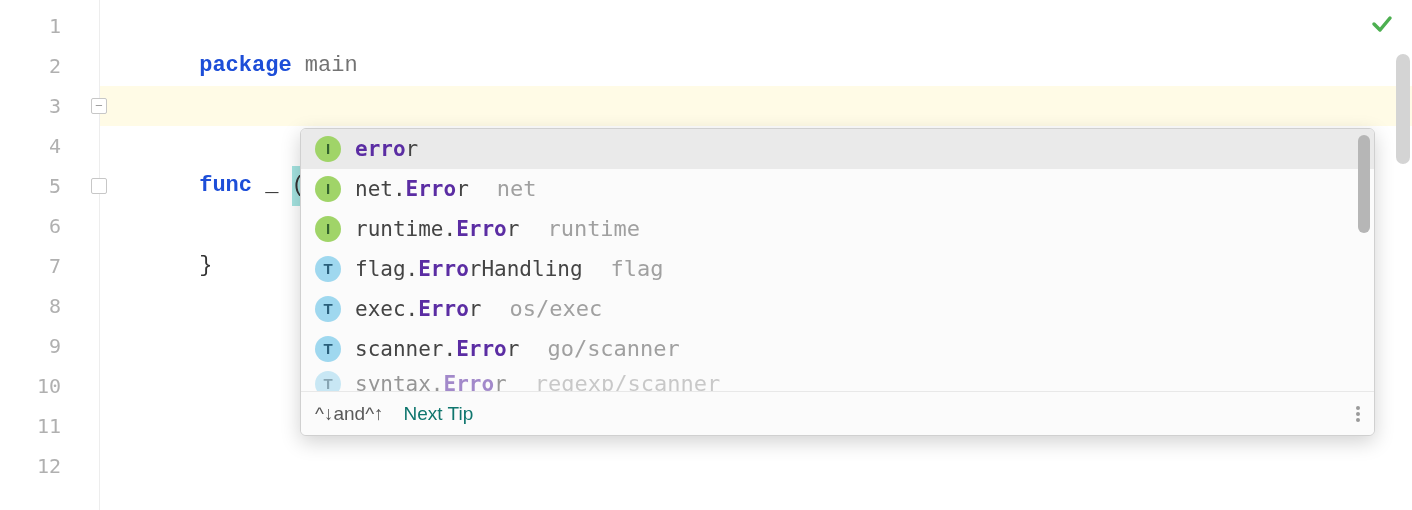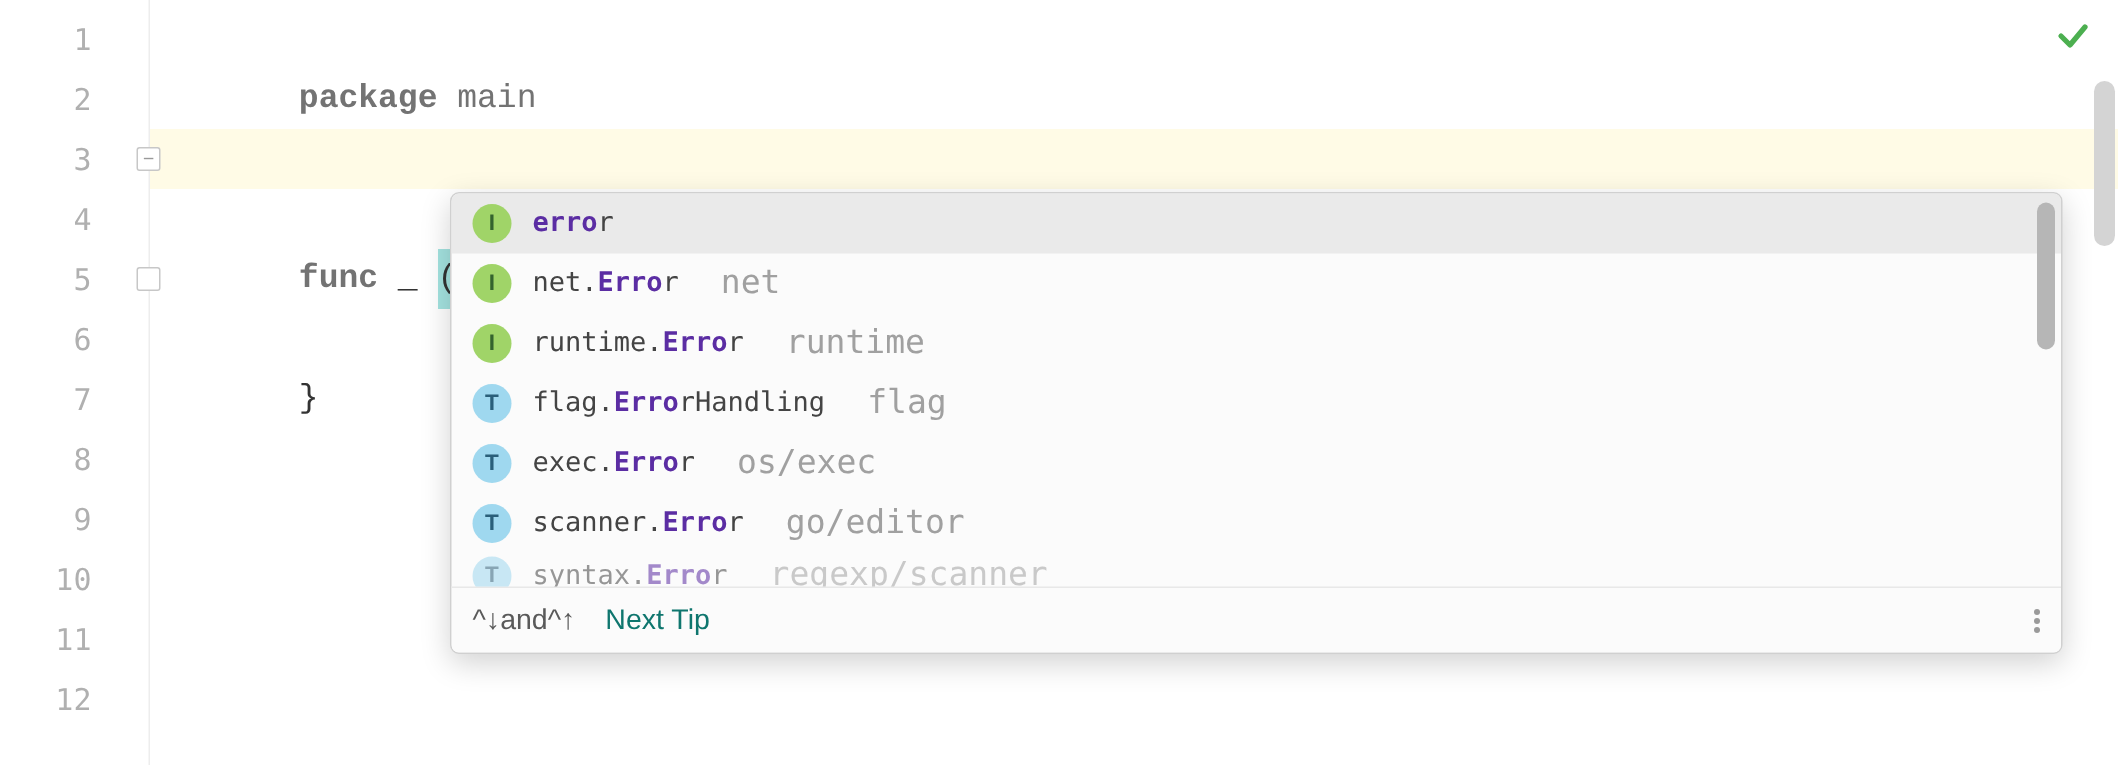--- a/index.html
+++ b/index.html
@@ -13,21 +13,21 @@
       width:100px; background:#fff; padding-top:6px; flex:none;
       border-right:1px solid #ededed;
     }
     .ln {
       height:40px; line-height:40px; text-align:right;
       color:#b0b0b0; font-size:20px; padding-right:38px;
       font-family:"Menlo","Consolas",monospace;
     }
     .code-col { position:relative; flex:1; padding-top:6px; }
     .code-line { height:40px; line-height:40px; padding-left:20px; white-space:pre; }
-    .kw { color:#737373; font-weight:600; }
+    .kw { color:#1d4ed8; font-weight:600; }
     .pkg { color:#737373; }
     .plain { color:#333; }
     .hl-row { background:#fffbe6; }
     .paren-hl {
       background:#a4e3e0; color:#333; display:inline-block;
     }
     .caret {
       display:inline-block; width:2px; height:26px; background:#000;
       vertical-align:middle; margin-top:-3px;
     }
@@ -57,21 +57,21 @@
     .item.selected { background:#eaeaea; }
     .item.cut { height:30px; overflow:hidden; }
     .icon {
       width:26px; height:26px; border-radius:50%; flex:none;
       display:flex; align-items:center; justify-content:center;
       font-family:"Helvetica Neue",Arial,sans-serif;
       font-size:15px; font-weight:600; color:#3c5c3c;
     }
     .icon.I { background:#a0d468; color:#34632e; }
     .icon.T { background:#9fd8ef; color:#2a5f7a; }
-    .comp-text { font-size:18px; }
+    .comp-text { font-size:21px; }
     .match { color:#5b2da3; font-weight:600; }
     .rest { color:#444; }
     .tail { color:#a0a0a0; margin-left:14px; }
     .pscroll {
       position:absolute; right:4px; top:6px; width:12px; height:98px;
       background:#b6b6b6; border-radius:6px;
     }
     .hint {
       height:44px; line-height:44px; padding:0 14px; font-size:19px;
       font-family:"Helvetica Neue",Arial,sans-serif; display:flex;
@@ -174,21 +174,21 @@
             <span class="rest">exec.</span><span class="match">Erro</span><span class="rest">r</span>
           </span>
           <span class="tail">os/exec</span>
         </div>
 
         <div class="item">
           <span class="icon T">T</span>
           <span class="comp-text">
             <span class="rest">scanner.</span><span class="match">Erro</span><span class="rest">r</span>
           </span>
-          <span class="tail">go/editor</span>
+          <span class="tail">go/scanner</span>
         </div>
 
         <div class="item cut" style="opacity:0.55;">
           <span class="icon T">T</span>
           <span class="comp-text">
             <span class="rest">syntax.</span><span class="match">Erro</span><span class="rest">r</span>
           </span>
           <span class="tail">regexp/scanner</span>
         </div>
 

